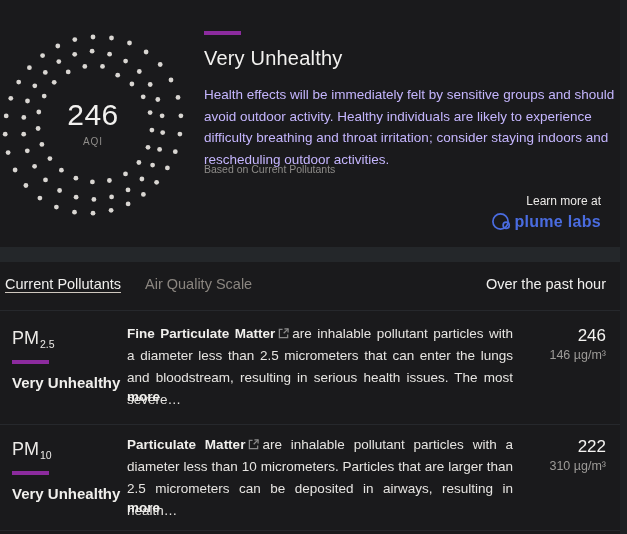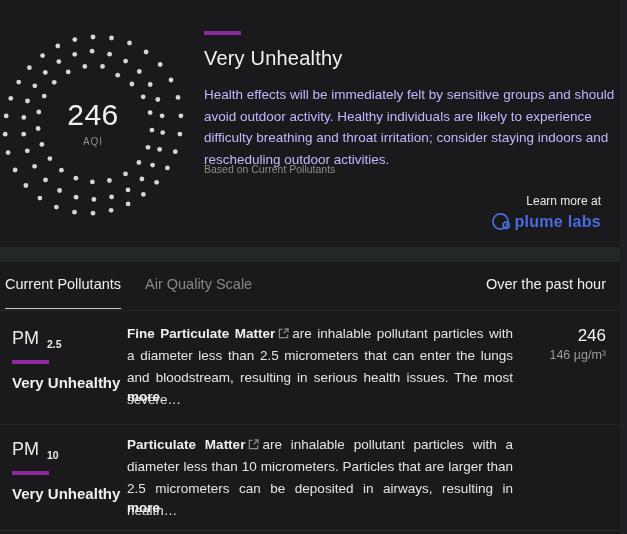--- a/index.html
+++ b/index.html
@@ -25,33 +25,33 @@
   .learn-more{position:absolute;right:26px;top:194px;text-align:right;}
   .learn-more-text{font-size:12px;color:#eceae8;display:block;margin-bottom:4px;}
   .brand-row{display:flex;align-items:center;justify-content:flex-end;cursor:pointer;}
   .brand-icon{width:24px;height:19px;display:inline-block;}
   .brand-name{font-size:16px;font-weight:bold;letter-spacing:.3px;}
   
   .divider-band{position:absolute;left:0;top:247px;width:627px;height:15px;background:#24272a;}
   
   .tabs-row{position:absolute;left:0;top:262px;width:620px;height:49px;}
   .tabs-sep{position:absolute;left:0;top:310px;width:620px;height:1px;background:#26282c;}
-  .tab{position:absolute;top:14px;font-size:14.5px;cursor:pointer;padding-bottom:16px;}
+  .tab{position:absolute;top:14px;font-size:14.5px;cursor:pointer;}
   .tab-active{left:5px;color:#f0efed;border-bottom:1px solid #cfc8bf;}
   .tab-inactive{left:145px;color:#8b8680;}
   .time-label{position:absolute;right:14px;top:14px;font-size:14.5px;color:#f0efed;}
   
   .prow{position:absolute;left:0;width:620px;height:106px;}
   .prow-1{top:318px;}
   .prow-2{top:429px;}
   .row-sep{position:absolute;left:0;width:620px;height:1px;background:#26282c;}
   .sep-2{top:424px;}
   .sep-3{top:530px;}
   .pm-label{position:absolute;left:12px;top:10px;font-size:18px;color:#eceae7;}
-  .pm-label sub{font-size:10.5px;vertical-align:baseline;position:relative;top:4px;left:8px;font-weight:bold;}
+  .pm-label sub{font-size:10.5px;vertical-align:baseline;position:relative;top:4px;left:1px;}
   .row-accent{position:absolute;left:12px;top:42px;width:37px;height:4px;}
   .pm-status{position:absolute;left:12px;top:56px;font-size:15px;font-weight:bold;color:#f0efec;}
   .pm-desc{position:absolute;left:127px;top:5px;width:386px;margin:0;
     font-size:13.5px;line-height:22px;color:#e6e4e1;text-align:justify;}
   .pm-link{font-weight:bold;color:#f0efec;cursor:pointer;}
   .ext-icon{display:inline-block;vertical-align:-1px;margin:0 3px 0 3px;}
   .pm-more{position:absolute;left:127px;top:71px;font-size:13.5px;font-weight:bold;
     color:#f0efec;cursor:pointer;}
   .pm-values{position:absolute;right:14px;top:8px;text-align:right;}
   .pm-aqi{font-size:17px;color:#f4f3f1;display:block;line-height:20px;}
@@ -194,18 +194,22 @@
   <div class="prow prow-2">
     <div class="pm-label"><span>PM</span><sub>10</sub></div>
     <div class="row-accent" style="background: rgb(140, 43, 158);"></div>
     <div class="pm-status">Very Unhealthy</div>
     <p class="pm-desc"><span class="pm-link">Particulate Matter</span><svg class="ext-icon" width="11" height="11" viewBox="0 0 12 12" fill="none" stroke="#8a8a8a" stroke-width="1.4">
         <path d="M10.5 7v3.5h-9v-9H5"></path>
         <path d="M7 1h4v4"></path>
           <path d="M11 1 6.2 5.8"></path>
       </svg><span>are inhalable pollutant particles with a diameter less than 10 micrometers. Particles that are larger than 2.5 micrometers can be deposited in airways, resulting in health…</span></p>
     <div class="pm-more">more</div>
+    <div class="pm-values">
+      <span class="pm-aqi">222</span>
+      <span class="pm-conc">310 µg/m³</span>
+    </div>
   </div>
 
   <div class="row-sep sep-3"></div>
 
   <div class="scroll-strip"></div>
 </div>
 
 </body></html>

